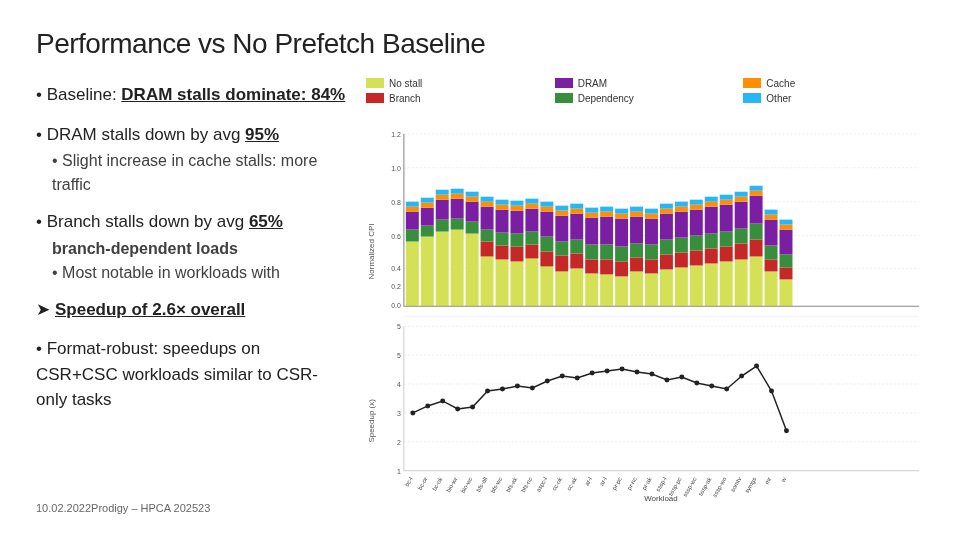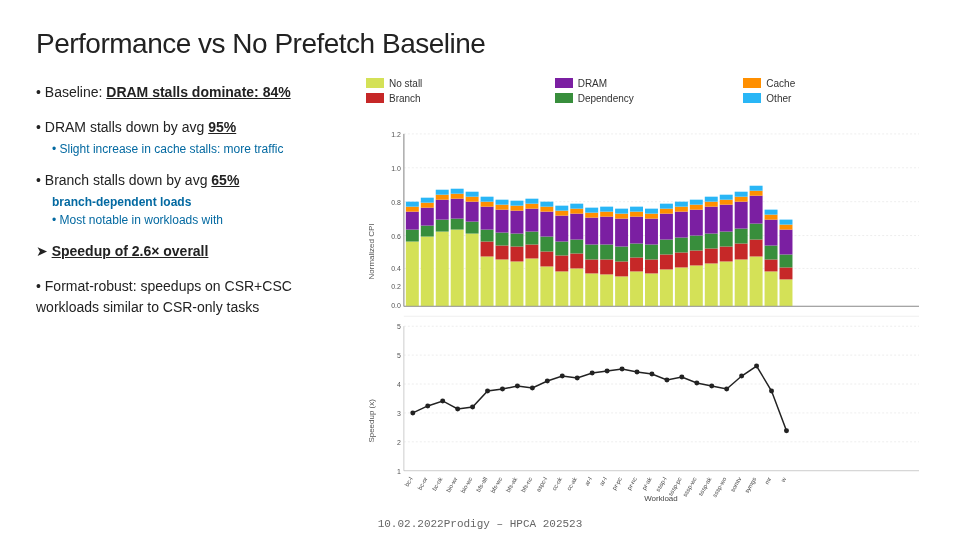--- a/index.html
+++ b/index.html
@@ -42,28 +42,28 @@
       padding-top: 4px;
     }
 
     .bullet {
       font-size: 13px;
       color: #222;
       line-height: 1.5;
     }
 
     .bullet-main {
-      font-size: 14px;
+      font-size: 17px;
       margin-bottom: 2px;
     }
 
     .bullet-sub {
-      font-size: 12px;
+      font-size: 16px;
       padding-left: 16px;
-      color: #0369a1;
+      color: #404040;
     }
 
     .bold { font-weight: 700; }
     .underline { text-decoration: underline; }
 
     .right-panel {
       flex: 1;
       display: flex;
       flex-direction: column;
     }
@@ -89,29 +89,28 @@
       flex-shrink: 0;
     }
 
     .chart-container {
       flex: 1;
       position: relative;
     }
 
     .footer {
       position: absolute;
-      bottom: 10px;
+      bottom: 26px;
       left: 36px;
       right: 36px;
       display: flex;
-      justify-content: center;
+      justify-content: flex-start;
       align-items: center;
       font-size: 11px;
       color: #666;
-      font-family: Liberation Mono, monospace;
     }
 
     svg text {
       font-family: 'Segoe UI', Arial, sans-serif;
     }
   </style>
 </head>
 <body>
 
 <div class="slide">

